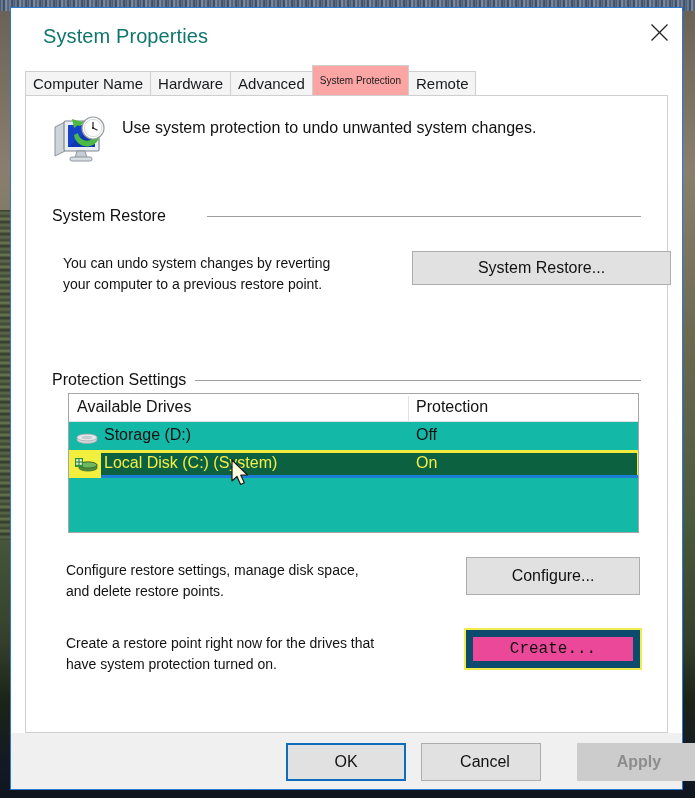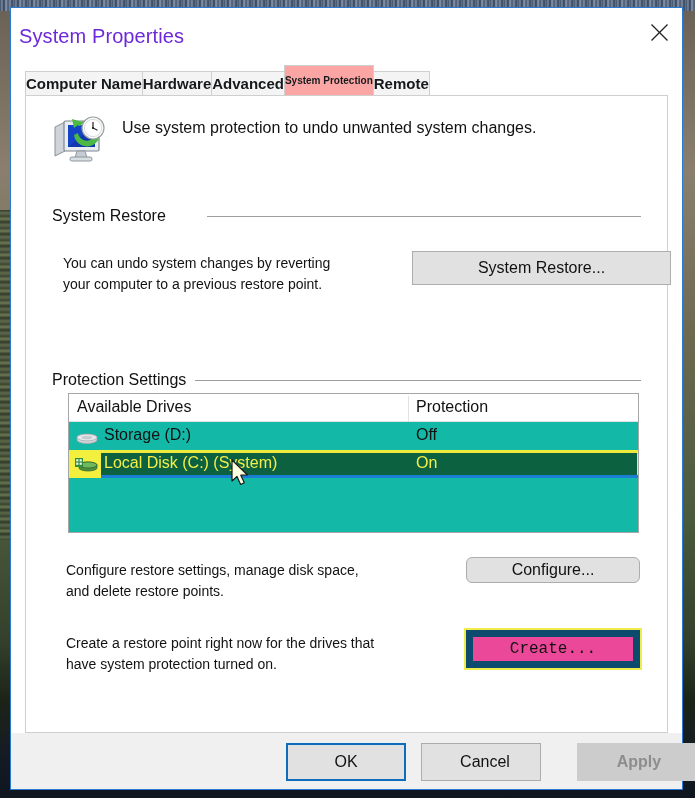--- a/index.html
+++ b/index.html
@@ -66,22 +66,22 @@
   .titlebar {
     height: 57px;
     flex: 0 0 57px;
     background: #ffffff;
     display: flex;
     align-items: center;
     position: relative;
   }
   .title-text {
     font-size: 20px;
-    color: #6d28d9;
-    margin-left: 8px;
+    color: #0f766e;
+    margin-left: 32px;
     letter-spacing: 0.1px;
     white-space: nowrap;
   }
   .close-btn {
     position: absolute;
     right: 0;
     top: 0;
     width: 46px;
     height: 48px;
     display: flex;
@@ -103,28 +103,27 @@
     box-sizing: border-box;
   }
   .tab {
     font-size: 15px;
     color: #16191c;
     background: #f4f4f4;
     border: 1px solid #cfcfcf;
     border-bottom: none;
     height: 24px;
     line-height: 23px;
-    padding: 0 0;
+    padding: 0 7px;
     box-sizing: border-box;
     white-space: nowrap;
     cursor: default;
     margin-right: -1px;
     position: relative;
     z-index: 1;
-    font-weight: bold;
   }
   .tab.active {
     background: #fca5a5;
     height: 30px;
     line-height: 29px;
     border-color: #cfcfcf;
     z-index: 3;
     font-size: 10px;
   }
 
@@ -437,21 +436,21 @@
         </span>
         <span class="drivename">Local Disk (C:) (System)</span>
         <span class="prot">On</span>
       </div>
     </div>
 
     <div class="body-text" style="left:40px; top:464px; width:400px;">
       <div>Configure restore settings, manage disk space,</div>
       <div>and delete restore points.</div>
     </div>
-    <button class="btn" style="left:440px; top:461px; width:174px; height:26px;border-radius:6px;">Configure...</button>
+    <button class="btn" style="left:440px; top:461px; width:174px; height:38px;">Configure...</button>
 
     <div class="body-text" style="left:40px; top:537px; width:420px;">
       <div>Create a restore point right now for the drives that</div>
       <div>have system protection turned on.</div>
     </div>
     <button class="btn highlight" style="left:440px; top:534px; width:174px; height:38px;">Create...</button>
 
   </div>
 
   <div class="footer">

